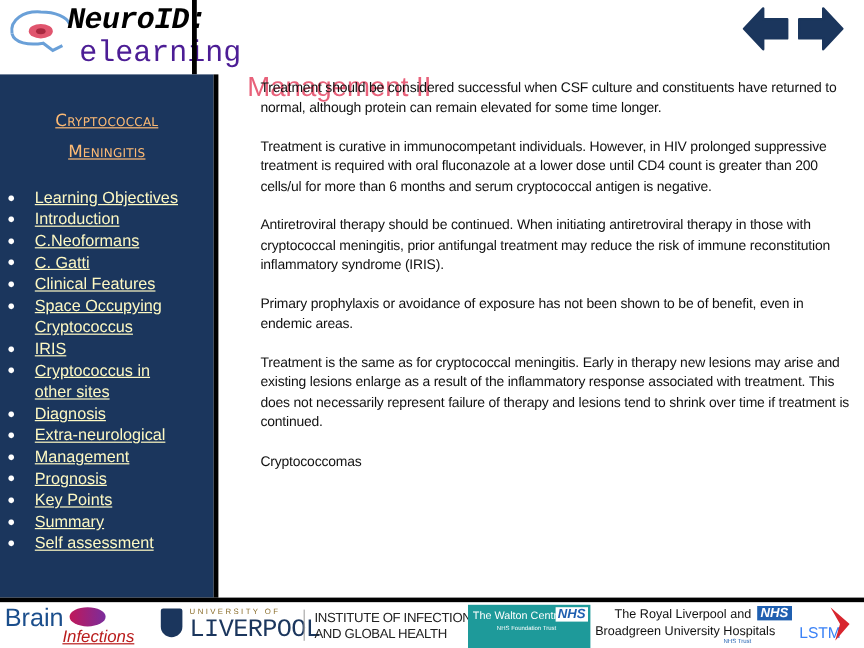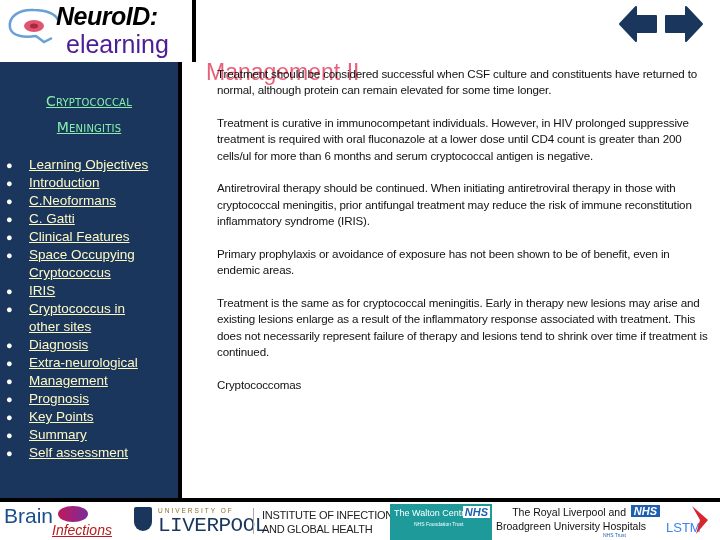--- a/index.html
+++ b/index.html
@@ -1,29 +1,29 @@
 <!DOCTYPE html>
 <html><head>
 <meta charset="utf-8">
 <style>
   * { box-sizing: border-box; margin: 0; padding: 0; }
   html, body { width: 720px; height: 540px; overflow: hidden; background: #ffffff; }
   body { position: relative; font-family: "Liberation Sans", sans-serif; }
 
   
-  .logo { position: absolute; left: 0; top: 0; width: 196px; height: 62px; background: #fff; }
+  .logo { position: absolute; left: 0; top: 0; width: 164px; height: 62px; background: #fff; font-family: Liberation Mono, monospace; }
   .logo .brain { position: absolute; left: 6px; top: 6px; width: 56px; height: 40px; }
   .logo .neuro { position: absolute; left: 56px; top: 2px; font-size: 25px; font-weight: bold; font-style: italic; color: #000; letter-spacing: -0.5px; }
   .logo .elearn { position: absolute; left: 66px; top: 30px; font-size: 25px; color: #4c1d95; }
   .logo .dark-edge { position: absolute; right: 0; top: 0; width: 4px; height: 62px; background: #000; }
 
   
   .sidebar { position: absolute; left: 0; top: 62px; width: 178px; height: 436px; background: #1b365d; }
   .sidebar-divider { position: absolute; left: 178px; top: 62px; width: 4px; height: 436px; background: #000; }
-  .section-title { position: absolute; left: 0; top: 26px; width: 178px; text-align: center; color: #86efac; font-family: "DejaVu Sans", sans-serif; font-size: 14px; line-height: 26px; text-decoration: underline; font-variant: small-caps; letter-spacing: 0.2px; }
+  .section-title { position: absolute; left: 0; top: 26px; width: 178px; text-align: center; color: #fdba74; font-family: "DejaVu Sans", sans-serif; font-size: 14px; line-height: 26px; text-decoration: underline; font-variant: small-caps; letter-spacing: 0.2px; }
   .nav { position: absolute; left: 0; top: 94px; width: 178px; list-style: none; }
   .nav li { position: relative; padding-left: 29px; color: #fff; font-size: 13.5px; line-height: 18px; }
   .nav li .bullet { position: absolute; left: 6px; top: 0; font-size: 11px; }
   .nav li a { color: #fef9c3; text-decoration: underline; }
 
   
   .page-title { position: absolute; left: 206px; top: 24px; font-size: 23px; color: #e8617a; font-weight: normal; margin-top: 35px; }
   .arrows { position: absolute; left: 618px; top: 4px; width: 88px; height: 40px; }
   .arrow { position: absolute; top: 0; width: 40px; height: 40px; cursor: pointer; }
   .arrow.left { left: 0; }

